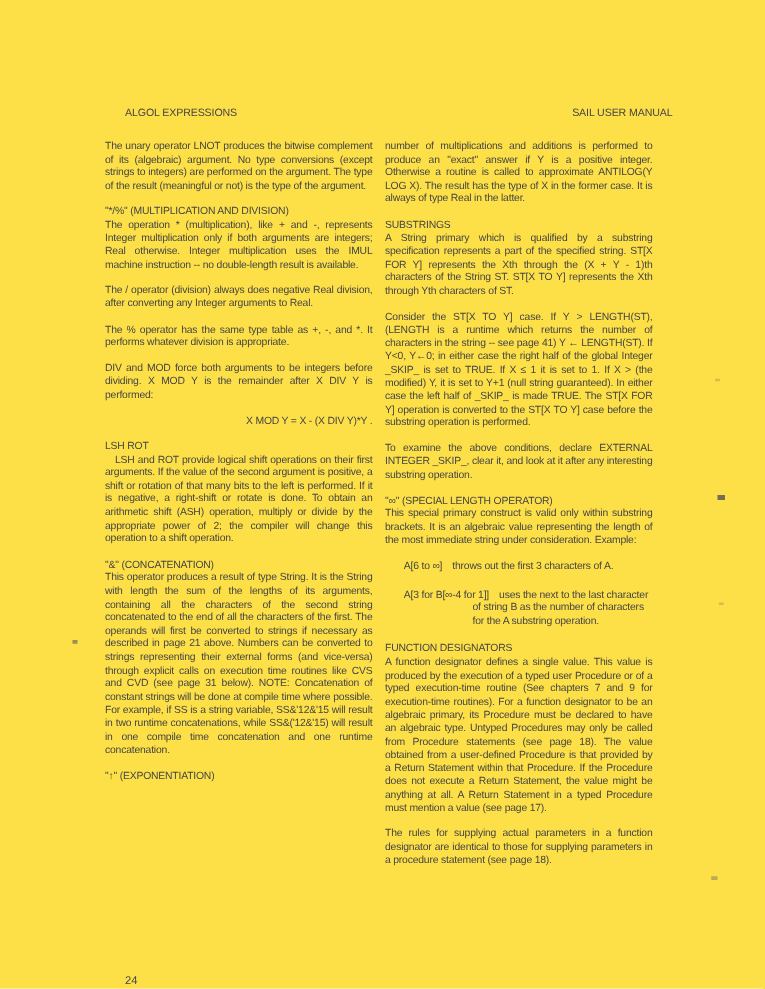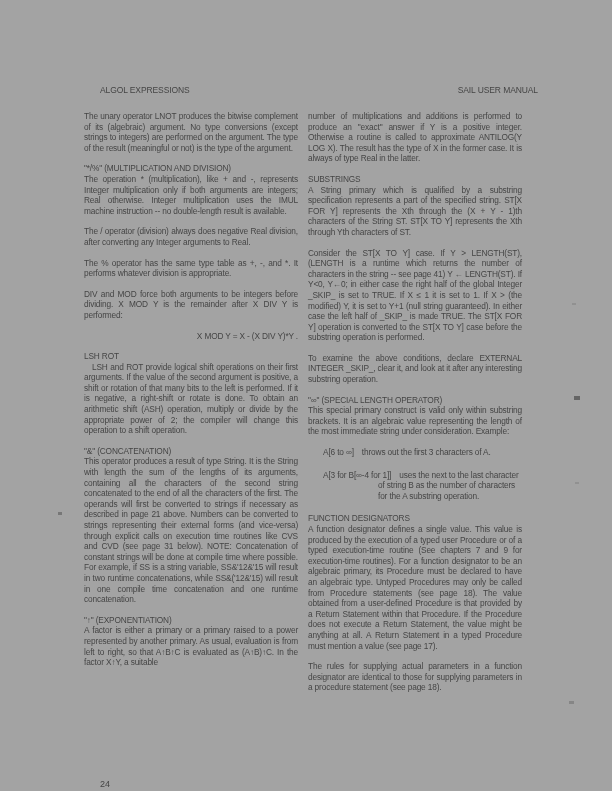--- a/index.html
+++ b/index.html
@@ -1,19 +1,19 @@
 <!DOCTYPE html>
 <html><head>
 <meta charset="utf-8">
 <style>
   html,body{margin:0;padding:0;background:#ffffff;}
   .sheet{
     position:relative;
     width:612px;height:791px;
-    background:#a3a3a3;
+    background:#fde047;
     font-family:"Liberation Sans",sans-serif;
     color:#454545;
     overflow:hidden;
   }
   .header{
     position:absolute;left:100px;top:85px;width:438px;
     display:flex;justify-content:space-between;
     font-size:8.5px;letter-spacing:-0.1px;
   }
   .columns{
@@ -60,21 +60,20 @@
         <div class="blk para">The operation * (multiplication), like + and -, represents Integer multiplication only if both arguments are integers; Real otherwise. Integer multiplication uses the IMUL machine instruction -- no double-length result is available.</div>
         <div class="blk para">The / operator (division) always does negative Real division, after converting any Integer arguments to Real.</div>
         <div class="blk para">The % operator has the same type table as +, -, and *. It performs whatever division is appropriate.</div>
         <div class="blk para">DIV and MOD force both arguments to be integers before dividing. X MOD Y is the remainder after X DIV Y is performed:</div>
         <div class="blk formula">X MOD Y  =  X - (X DIV Y)*Y .</div>
         <div class="blk heading">LSH ROT</div>
         <div class="blk para first-indent">LSH and ROT provide logical shift operations on their first arguments.  If the value of the second argument is positive, a shift or rotation of that many bits to the left is performed. If it is negative, a right-shift or rotate is done. To obtain an arithmetic shift (ASH) operation, multiply or divide by the appropriate power of 2; the compiler will change this operation to a shift operation.</div>
         <div class="blk heading">"&amp;" (CONCATENATION)</div>
         <div class="blk para">This operator produces a result of type String. It is the String with length the sum of the lengths of its arguments, containing all the characters of the second string concatenated to the end of all the characters of the first. The operands will first be converted to strings if necessary as described in page 21 above. Numbers can be converted to strings representing their external forms (and vice-versa) through explicit calls on execution time routines like CVS and CVD (see page 31 below).  NOTE: Concatenation of constant strings will be done at compile time where possible. For example, if SS is a string variable, SS&amp;'12&amp;'15 will result in two runtime concatenations, while SS&amp;('12&amp;'15) will result in one compile time concatenation and one runtime concatenation.</div>
         <div class="blk heading">"↑" (EXPONENTIATION)</div>
-        <div class="blk para">A factor is either a primary or a primary raised to a power represented by another primary. As usual, evaluation is from left to right, so that A↑B↑C is evaluated as (A↑B)↑C. In the factor X↑Y, a suitable</div>
       </div>
     <div class="col" id="col-right">
         <div class="blk para">number of multiplications and additions is performed to produce an "exact" answer if Y is a positive integer. Otherwise a routine is called to approximate ANTILOG(Y LOG X).  The result has the type of X in the former case. It is always of type Real in the latter.</div>
         <div class="blk heading">SUBSTRINGS</div>
         <div class="blk para">A String primary which is qualified by a substring specification represents a part of the specified string. ST[X FOR Y] represents the Xth through the (X + Y - 1)th characters of the String ST.  ST[X TO Y] represents the Xth through Yth characters of ST.</div>
         <div class="blk para">Consider the ST[X TO Y] case. If Y &gt; LENGTH(ST), (LENGTH is a runtime which returns the number of characters in the string -- see page 41) Y ← LENGTH(ST). If Y&lt;0, Y←0; in either case the right half of the global Integer _SKIP_ is set to TRUE. If X ≤ 1 it is set to 1. If X &gt; (the modified) Y, it is set to Y+1 (null string guaranteed). In either case the left half of _SKIP_ is made TRUE.  The ST[X FOR Y] operation is converted to the ST[X TO Y] case before the substring operation is performed.</div>
         <div class="blk para">To examine the above conditions, declare EXTERNAL INTEGER _SKIP_, clear it, and look at it after any interesting substring operation.</div>
         <div class="blk heading">"∞" (SPECIAL LENGTH OPERATOR)</div>
         <div class="blk para">This special primary construct is valid only within substring brackets.  It is an algebraic value representing the length of the most immediate string under consideration.  Example:</div>
         <div class="blk example"><span>A[6 to ∞]</span>  throws out the first 3 characters of A.</div>

